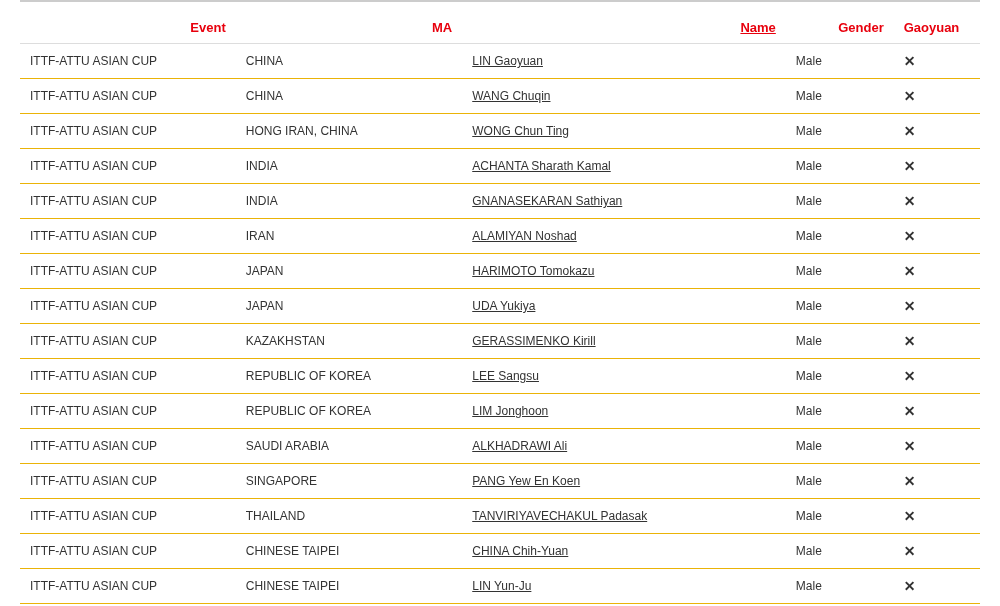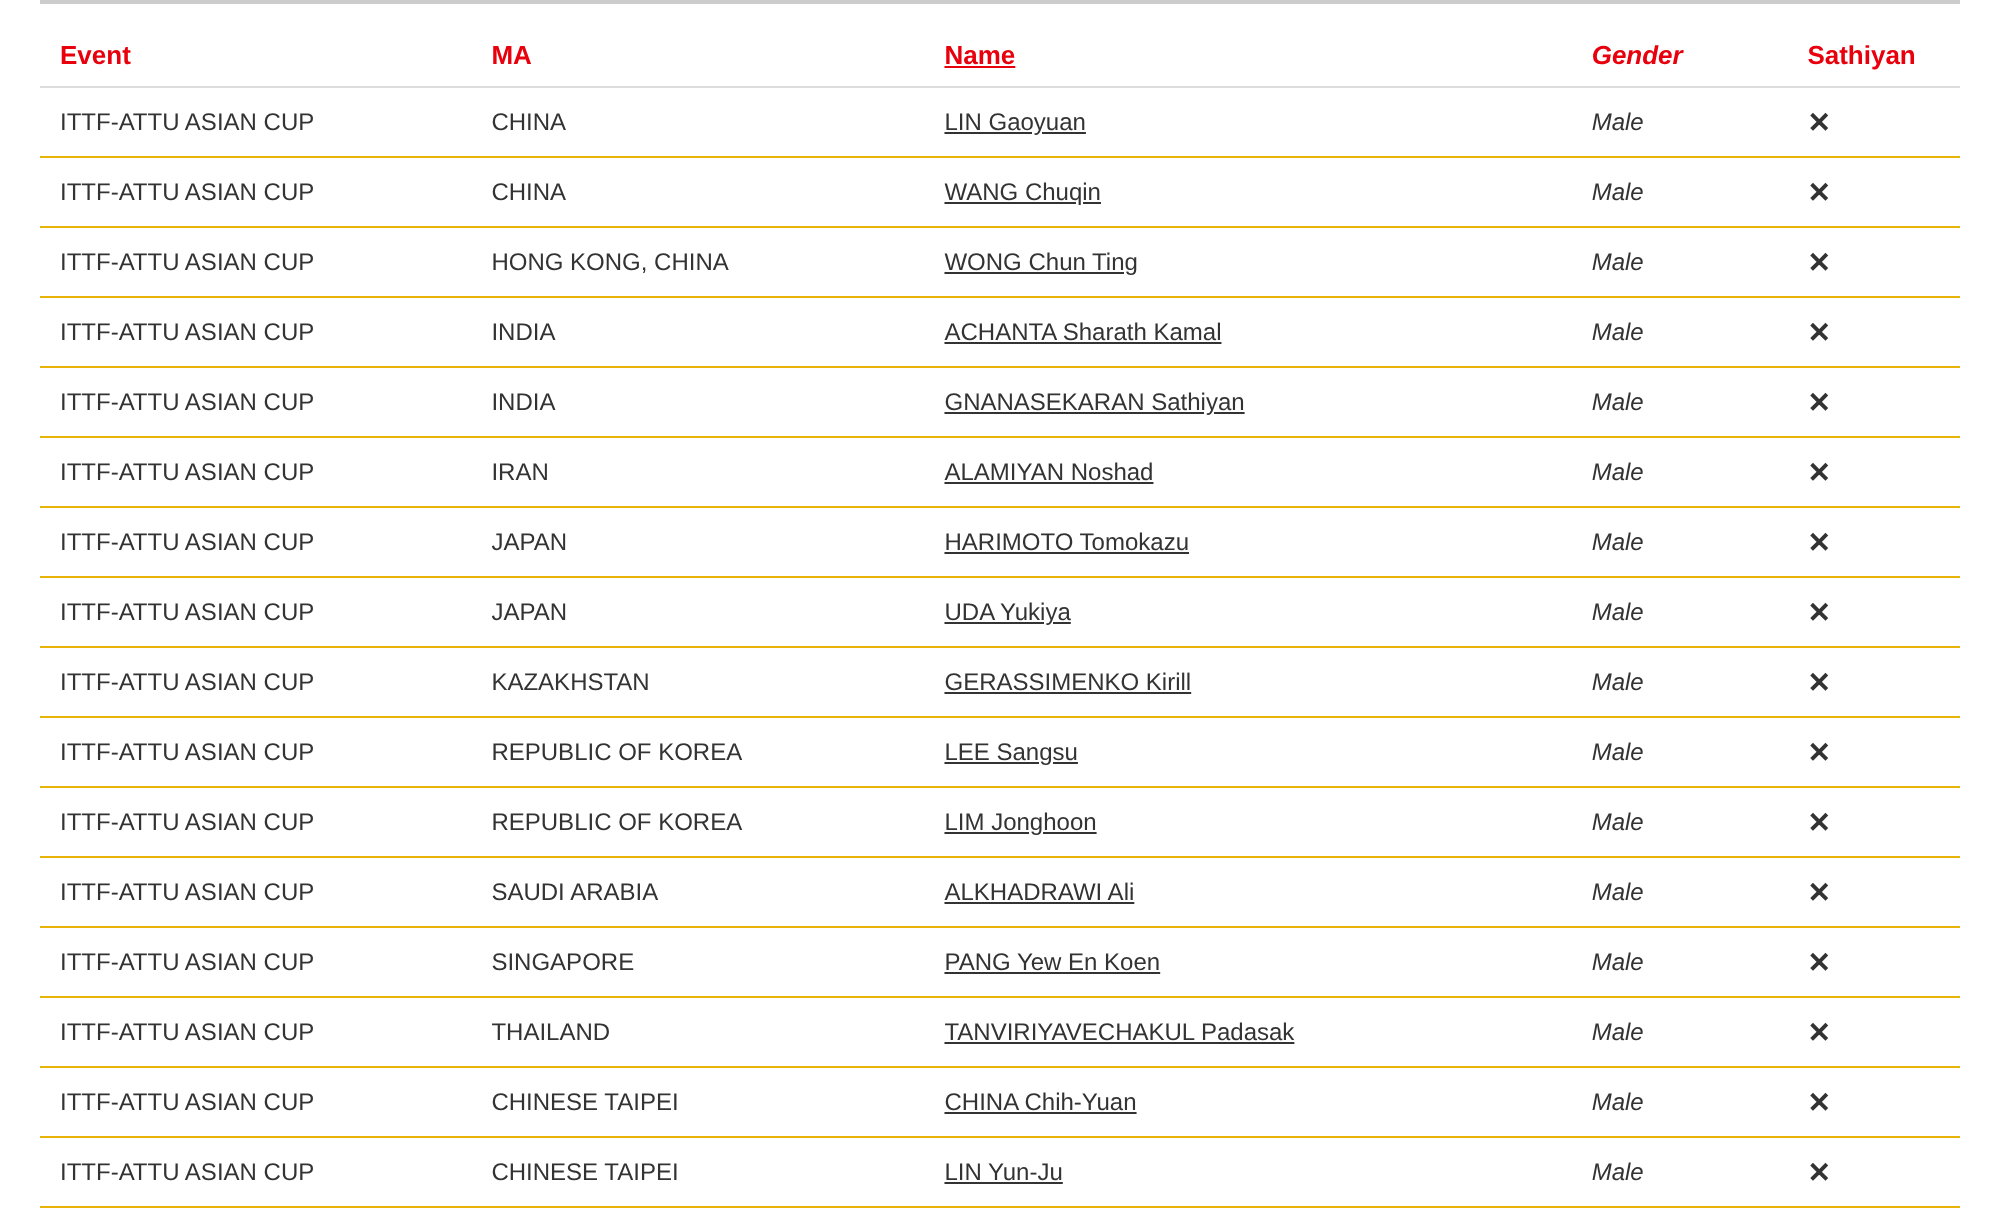--- a/index.html
+++ b/index.html
@@ -17,37 +17,37 @@
     .table-container {
       padding: 10px 20px 20px 20px;
     }
     table {
       width: 100%;
       border-collapse: collapse;
     }
     thead tr th {
       color: #e8000d;
       font-weight: bold;
-      text-align: left;
+      text-align: right;
       padding: 8px 10px;
       border-bottom: 1px solid #ddd;
       font-size: 13px;
     }
     tbody tr {
       border-bottom: 1px solid #eab308;
     }
     tbody tr td {
       padding: 9px 10px;
       font-size: 12px;
       color: #333;
     }
     .col-event { width: 200px; }
     .col-ma { width: 210px; }
     .col-name { width: 300px; text-decoration: underline; }
-    .col-gender { width: 100px; font-style: italic; }
+    .col-gender { width: 100px; }
     .col-canceled { width: 80px; text-align: left; }
     .cancel-icon {
       color: #333;
       font-size: 14px;
       font-weight: bold;
     }
     .top-border {
       border-top: 2px solid #ccc;
       margin: 0 20px;
     }
@@ -57,41 +57,41 @@
 
 <div class="top-border"></div>
 <div class="table-container">
   <table>
     <thead>
       <tr>
         <th class="col-event">Event</th>
         <th class="col-ma">MA</th>
         <th class="col-name">Name</th>
         <th class="col-gender">Gender</th>
-        <th class="col-canceled">Sathiyan</th>
+        <th class="col-canceled">Gaoyuan</th>
       </tr>
     </thead>
     <tbody id="table-body">
     <tr>
           <td class="col-event">ITTF-ATTU ASIAN CUP</td>
           <td class="col-ma">CHINA</td>
           <td class="col-name">LIN Gaoyuan</td>
           <td class="col-gender">Male</td>
           <td class="col-canceled"><span class="cancel-icon">✕</span></td>
         </tr>
         <tr>
           <td class="col-event">ITTF-ATTU ASIAN CUP</td>
           <td class="col-ma">CHINA</td>
           <td class="col-name">WANG Chuqin</td>
           <td class="col-gender">Male</td>
           <td class="col-canceled"><span class="cancel-icon">✕</span></td>
         </tr>
         <tr>
           <td class="col-event">ITTF-ATTU ASIAN CUP</td>
-          <td class="col-ma">HONG KONG, CHINA</td>
+          <td class="col-ma">HONG IRAN, CHINA</td>
           <td class="col-name">WONG Chun Ting</td>
           <td class="col-gender">Male</td>
           <td class="col-canceled"><span class="cancel-icon">✕</span></td>
         </tr>
         <tr>
           <td class="col-event">ITTF-ATTU ASIAN CUP</td>
           <td class="col-ma">INDIA</td>
           <td class="col-name">ACHANTA Sharath Kamal</td>
           <td class="col-gender">Male</td>
           <td class="col-canceled"><span class="cancel-icon">✕</span></td>

